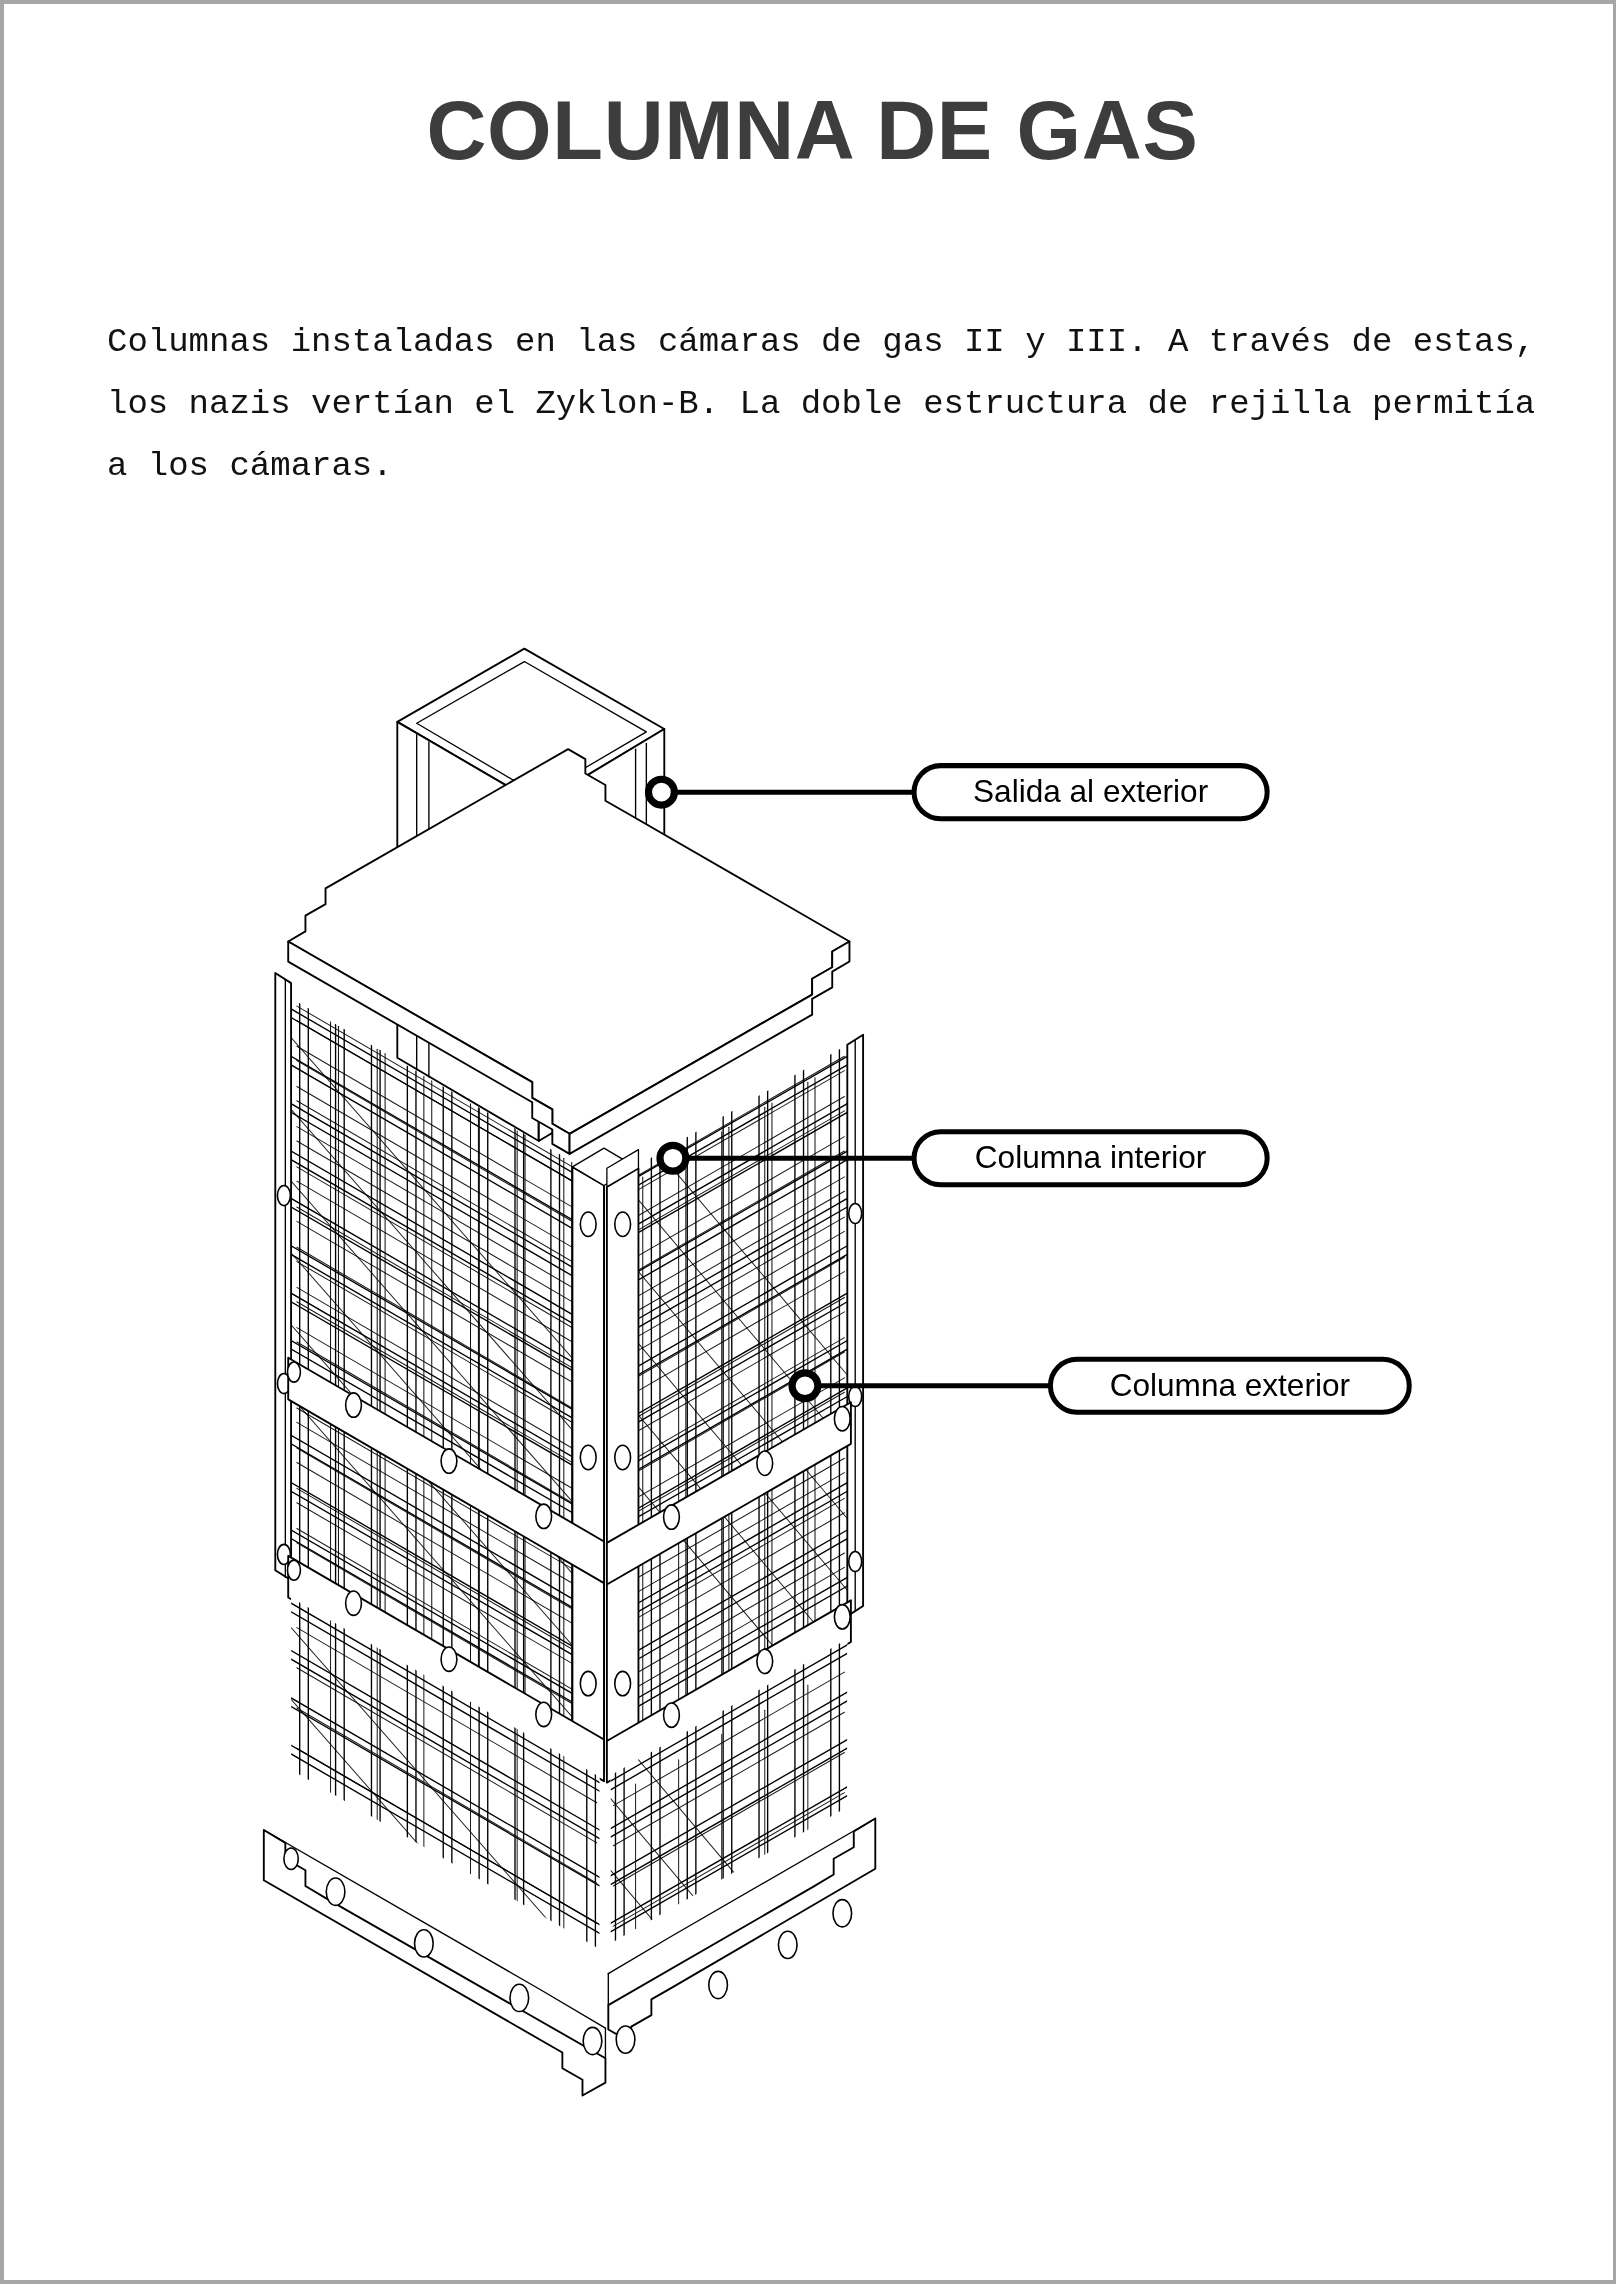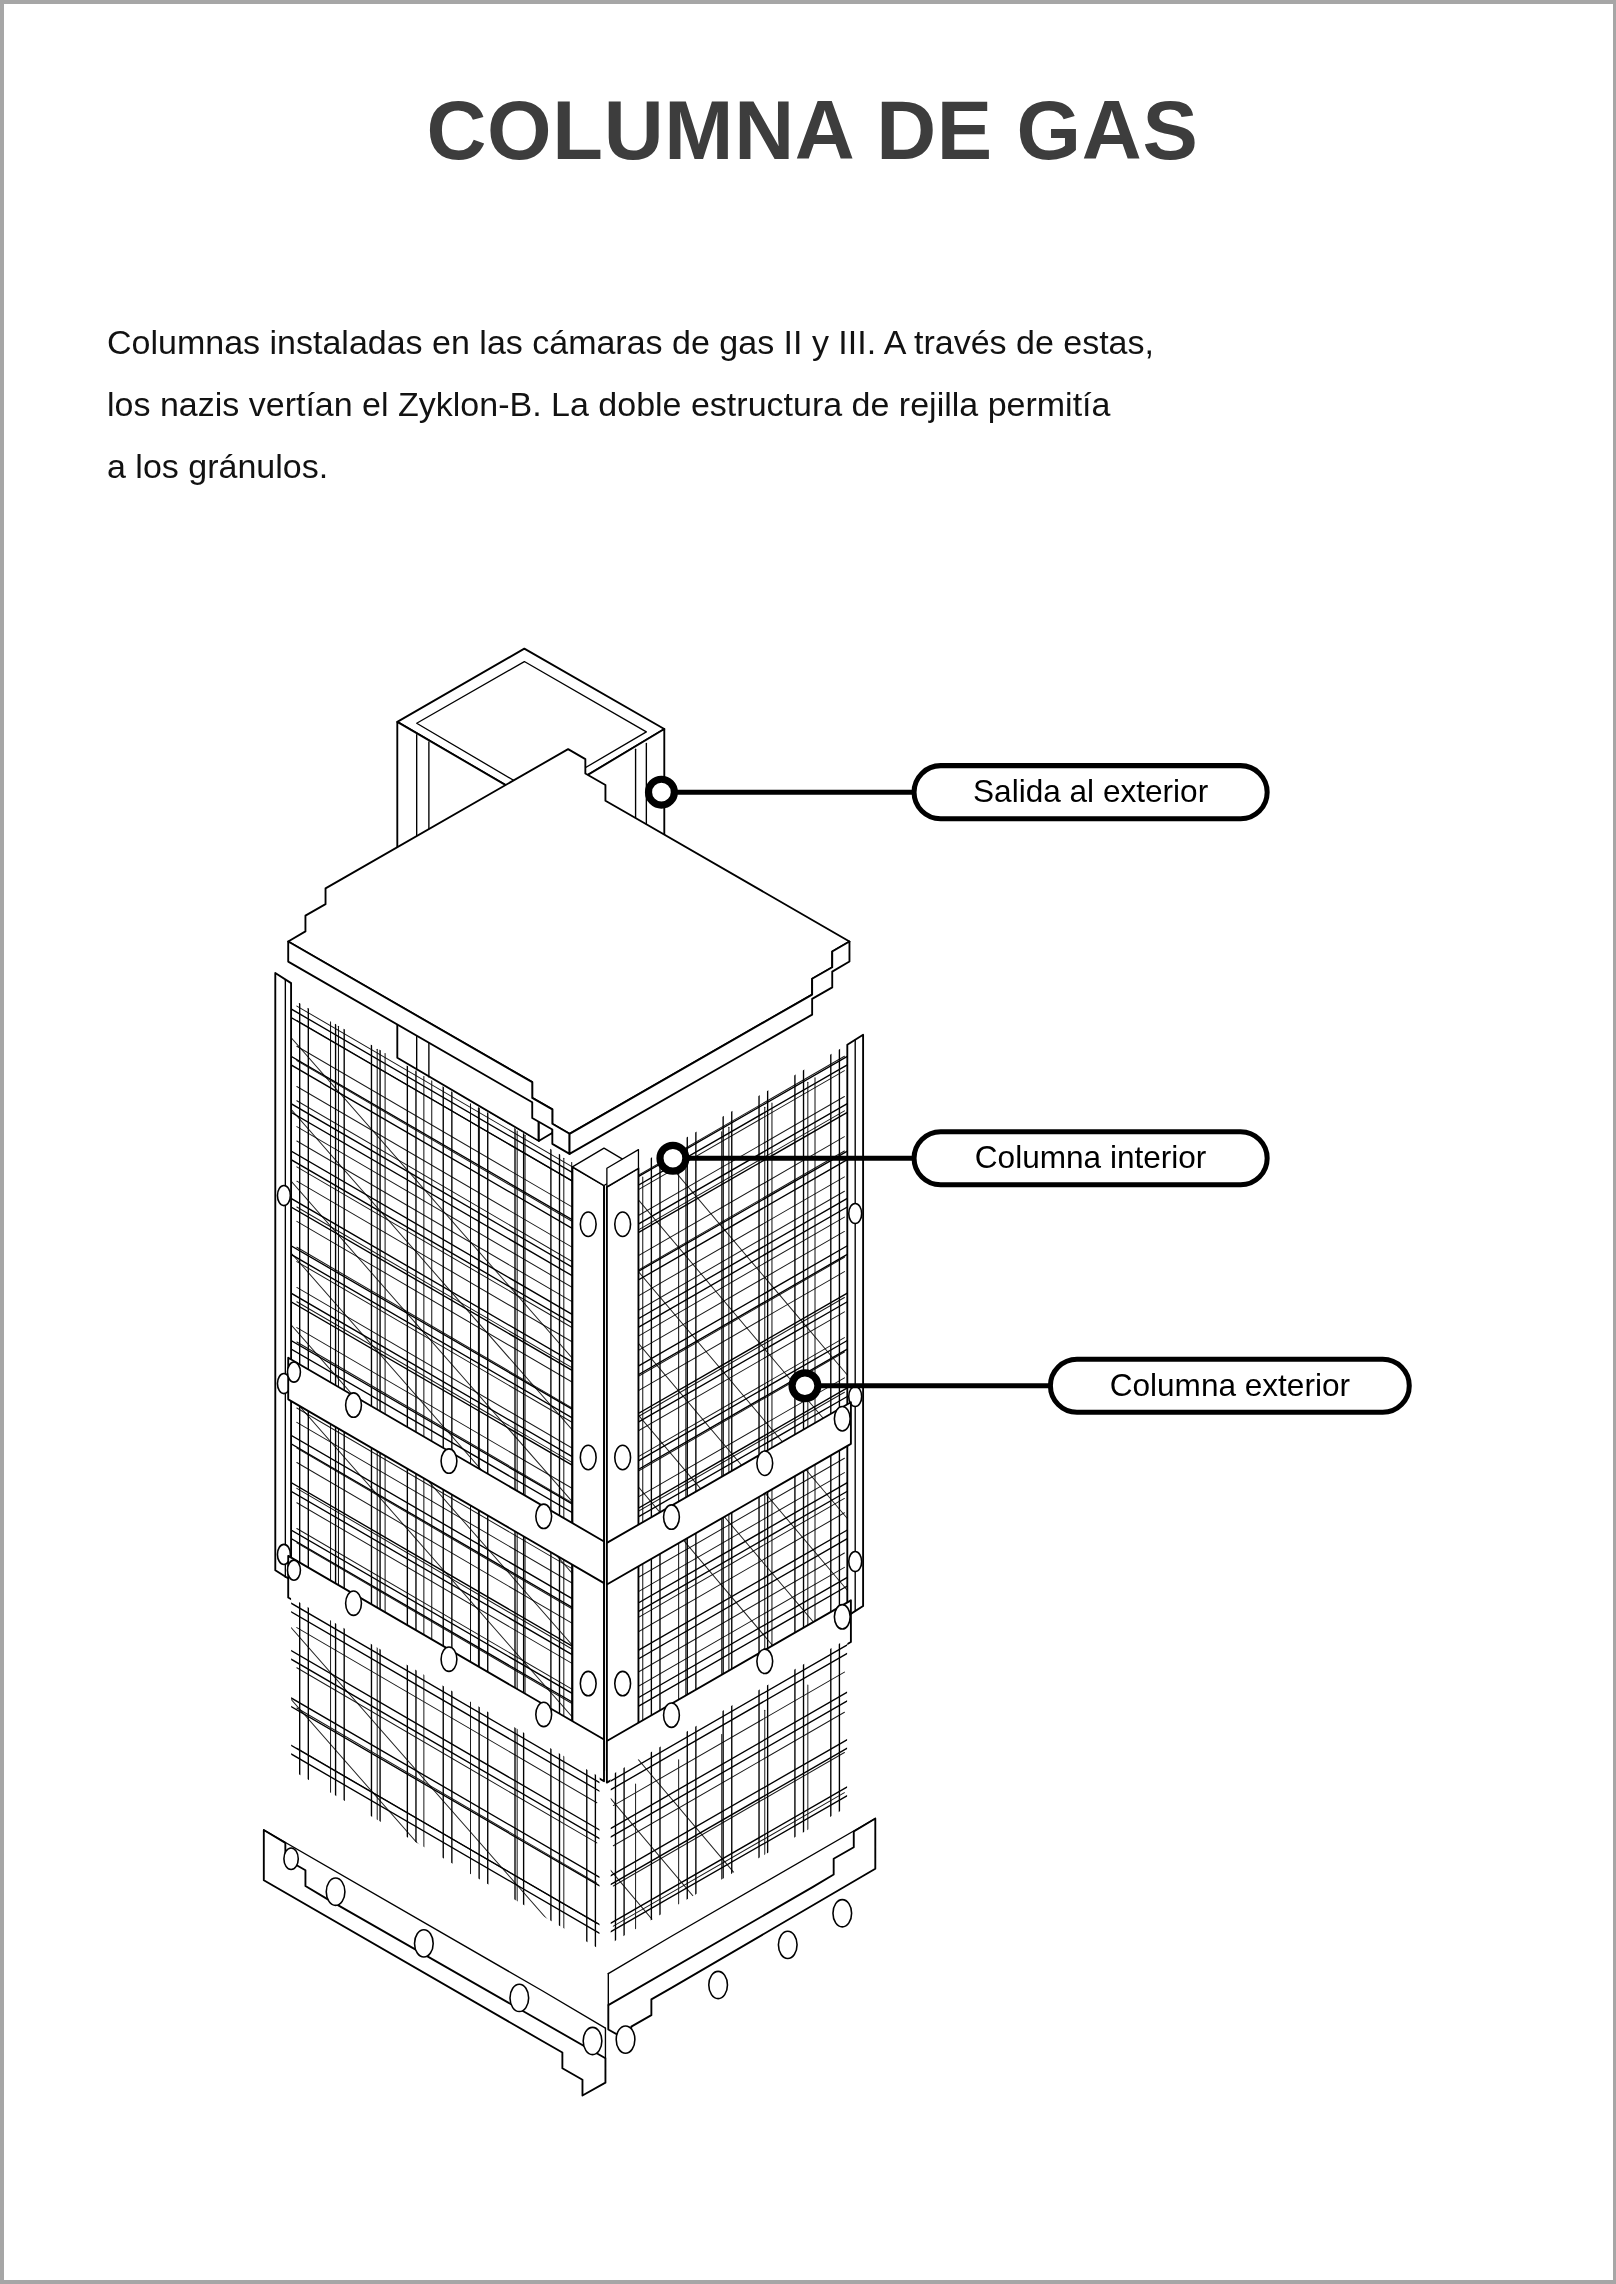--- a/index.html
+++ b/index.html
@@ -36,21 +36,21 @@
     white-space: nowrap;
   }
   .body-copy {
     position: absolute;
     left: 103px;
     top: 307px;
     width: 1406px;
     font-size: 34px;
     line-height: 62px;
     color: #121212;
-    font-family: Liberation Sans, sans-serif;
+    font-family: Liberation Mono, monospace;
   }
   .body-copy .ln { display: block; white-space: nowrap; }
   .figure {
     position: absolute;
     left: 0;
     top: 603px;
     width: 1617px;
     height: 1579px;
   }
   svg { display: block; }
@@ -72,21 +72,21 @@
 </head>
 <body>
 
 <div class="page">
 
   <div class="title">COLUMNA DE GAS</div>
 
   <div class="body-copy">
     <span class="ln">Columnas instaladas en las cámaras de gas II y III. A través de estas,</span>
     <span class="ln">los nazis vertían el Zyklon-B. La doble estructura de rejilla permitía</span>
-    <span class="ln">a los gránulos.</span>
+    <span class="ln">a los cámaras.</span>
   </div>
 
   <div class="figure">
     <svg width="1617" height="1579" viewBox="0 0 2253 2200" xmlns="http://www.w3.org/2000/svg">
       <defs>
 
         <clipPath id="clipFaceL">
             <polygon points="400,545 830,795 830,1590 400,1340"></polygon>
           </clipPath>
         <clipPath id="clipFaceR">

